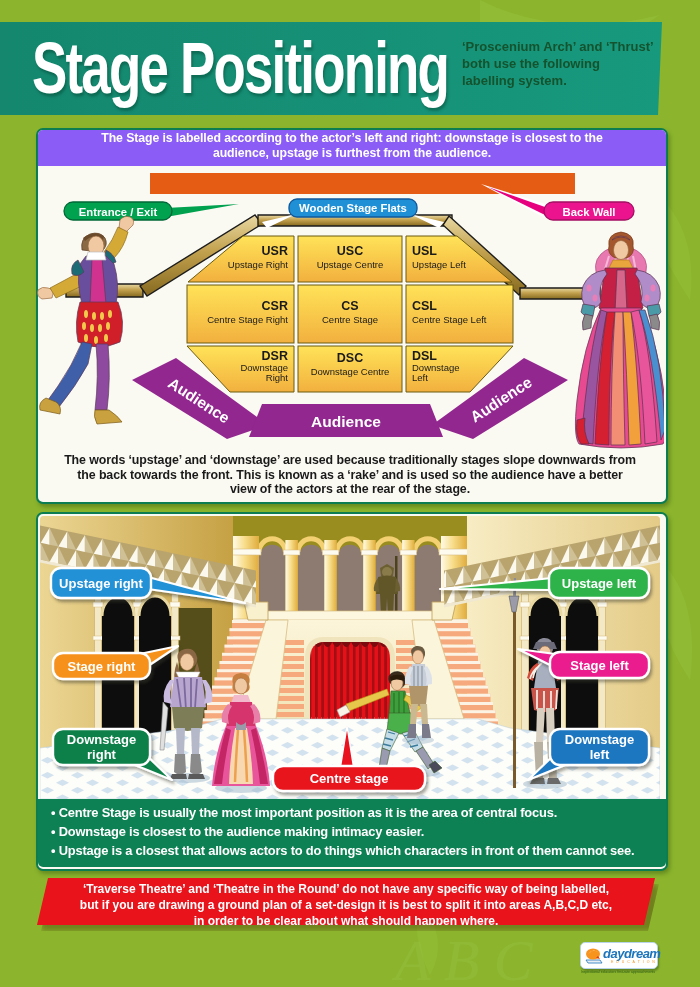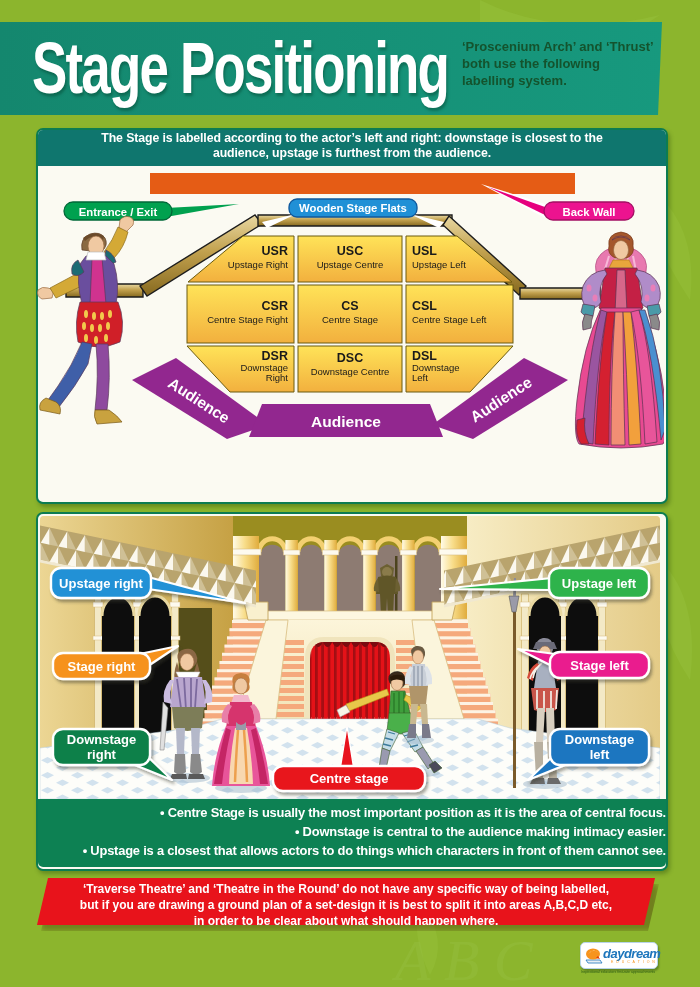--- a/index.html
+++ b/index.html
@@ -6,26 +6,26 @@
 body{width:700px;height:987px;overflow:hidden;font-family:"Liberation Sans",sans-serif;}
 #page{position:absolute;top:0;left:0;width:700px;height:987px;background:#8cb52d;overflow:hidden;}
 .abs{position:absolute;}
 
 #band{position:absolute;left:0;top:22px;width:662px;height:93px;background:linear-gradient(90deg,#14876e,#17997e);clip-path:polygon(0 0,100% 0,99.4% 100%,0 100%);filter:drop-shadow(3px 3px 3px rgba(30,70,20,.45));}
 #title{position:absolute;left:32px;top:26px;font-weight:bold;font-size:73px;color:#fff;transform:scaleX(0.725);transform-origin:0 0;letter-spacing:-2.5px;white-space:nowrap;text-shadow:2px 3px 3px rgba(0,60,40,.4);}
 #headnote{position:absolute;left:462px;top:38px;width:200px;color:#14532d;font-weight:bold;font-size:13px;line-height:17px;}
 
 .panel{position:absolute;left:36px;width:628px;background:#fbfaf2;border:2px solid #0c7c51;border-radius:7px;box-shadow:2px 3px 4px rgba(30,60,10,.35);}
 #p1{top:128px;height:372px;}
-.greenstrip{background:#0f766e;color:#fff;font-weight:bold;text-align:center;}
+.greenstrip{background:#8b5cf6;color:#fff;font-weight:bold;text-align:center;}
 #p1strip{position:absolute;left:0;top:0;width:100%;height:36px;border-radius:5px 5px 0 0;font-size:12.3px;line-height:15px;padding-top:1px;box-sizing:border-box;letter-spacing:-0.1px;}
 #p1text{position:absolute;left:8px;top:323px;width:608px;text-align:center;font-weight:bold;font-size:12.4px;line-height:14.5px;color:#1a1a1a;letter-spacing:-0.1px;}
 #p2{top:512px;height:355px;}
 #p2 .inner{position:absolute;left:2px;top:2px;width:620px;height:283px;border-radius:4px 4px 0 0;overflow:hidden;}
-#bullets{position:absolute;left:0px;top:285px;width:100%;height:68px;border-radius:0 0 5px 5px;background:#0d8153;color:#fff;font-weight:bold;font-size:12.9px;text-align:right;letter-spacing:-0.2px;}
+#bullets{position:absolute;left:0px;top:285px;width:100%;height:68px;border-radius:0 0 5px 5px;background:#0d8153;color:#fff;font-weight:bold;font-size:12.9px;text-align:left;letter-spacing:-0.2px;}
 #bullets div{padding-left:13px;margin-top:4px;}
 
 #redban{position:absolute;left:37px;top:878px;width:618px;height:47px;background:#e8131b;clip-path:polygon(11px 0,100% 0,607px 100%,0 100%);}
 #redbanshadow{position:absolute;left:41px;top:884px;width:618px;height:47px;background:rgba(60,30,0,.35);clip-path:polygon(11px 0,100% 0,607px 100%,0 100%);filter:blur(3px);}
 #redban .txt{position:absolute;left:0;top:4px;width:100%;text-align:center;color:#ffffff;font-weight:bold;font-size:12px;line-height:15.8px;}
 
 #logo{position:absolute;left:580px;top:942px;width:76px;height:25px;background:#fff;border:1px solid #b8d4e8;border-radius:5px;box-shadow:1px 2px 2px rgba(30,60,10,.4);}
 #logotxt{position:absolute;left:22px;top:3px;font-weight:bold;font-style:italic;font-size:13px;color:#1c75bc;letter-spacing:-0.5px;}
 #logosub{position:absolute;left:30px;top:17px;font-size:3.5px;color:#f7941d;letter-spacing:1px;}
 #logounder{position:absolute;left:570px;top:970px;width:96px;text-align:center;font-size:3.5px;color:#2d5c14;}
@@ -41,20 +41,21 @@
     <path d="M420,900 Q450,940 430,975 Q410,935 420,900 Z" fill="#95bf3a" opacity="0.5"></path>
     <text x="395" y="980" font-family="Liberation Serif,serif" font-style="italic" font-size="58" fill="#9ac348" opacity="0.32">A B C</text>
   </svg>
 
   <div id="band"></div>
   <div id="title">Stage Positioning</div>
   <div id="headnote">‘Proscenium Arch’ and ‘Thrust’<br>both use the following<br>labelling system.</div>
 
   <div class="panel" id="p1">
     <div class="greenstrip" id="p1strip">The Stage is labelled according to the actor’s left and right: downstage is closest to the<br>audience, upstage is furthest from the audience.</div>
+    <div id="p1text">The words ‘upstage’ and ‘downstage’ are used because traditionally stages slope downwards from<br>the back towards the front. This is known as a ‘rake’ and is used so the audience have a better<br>view of the actors at the rear of the stage.</div>
   </div>
 
   <svg class="abs" id="diagram" width="628" height="300" viewBox="0 0 628 300" style="left:36px;top:160px">
     <defs>
       <linearGradient id="cellg" x1="0" y1="0" x2="0" y2="1">
         <stop offset="0" stop-color="#ffe358"></stop>
           <stop offset="1" stop-color="#f2b03e"></stop>
       </linearGradient>
       <linearGradient id="barg" x1="0" y1="0" x2="0" y2="1">
         <stop offset="0" stop-color="#e8d8a2"></stop>
@@ -708,21 +709,21 @@
             <text x="559.5" y="242.8" font-family="Liberation Sans,sans-serif" font-size="13" font-weight="bold" fill="#fff" text-anchor="middle">left</text>
           </g>
 <g filter="url(#ds)">
             <rect x="233" y="250" width="152" height="25" rx="10" fill="#e8131e" stroke="#fff" stroke-width="2.4"></rect>
             <text x="309.0" y="267.1" font-family="Liberation Sans,sans-serif" font-size="13" font-weight="bold" fill="#fff" text-anchor="middle">Centre stage</text>
           </g>
 </svg>
     </div>
     <div class="greenstrip" id="bullets">
       <div style="padding-top:6px;margin-top:0">• Centre Stage is usually the most important position as it is the area of central focus.</div>
-      <div>• Downstage is central to the audience making intimacy easier.</div>
+      <div>• Downstage is closest to the audience making intimacy easier.</div>
       <div>• Upstage is a closest that allows actors to do things which characters in front of them cannot see.</div>
     </div>
   </div>
 
   <div id="redbanshadow"></div>
   <div id="redban">
       <div class="txt">‘Traverse Theatre’ and ‘Theatre in the Round’ do not have any specific way of being labelled,<br>but if you are drawing a ground plan of a set-design it is best to split it into areas A,B,C,D etc,<br>in order to be clear about what should happen where.</div>
     </div>
 
   <div id="logo">

